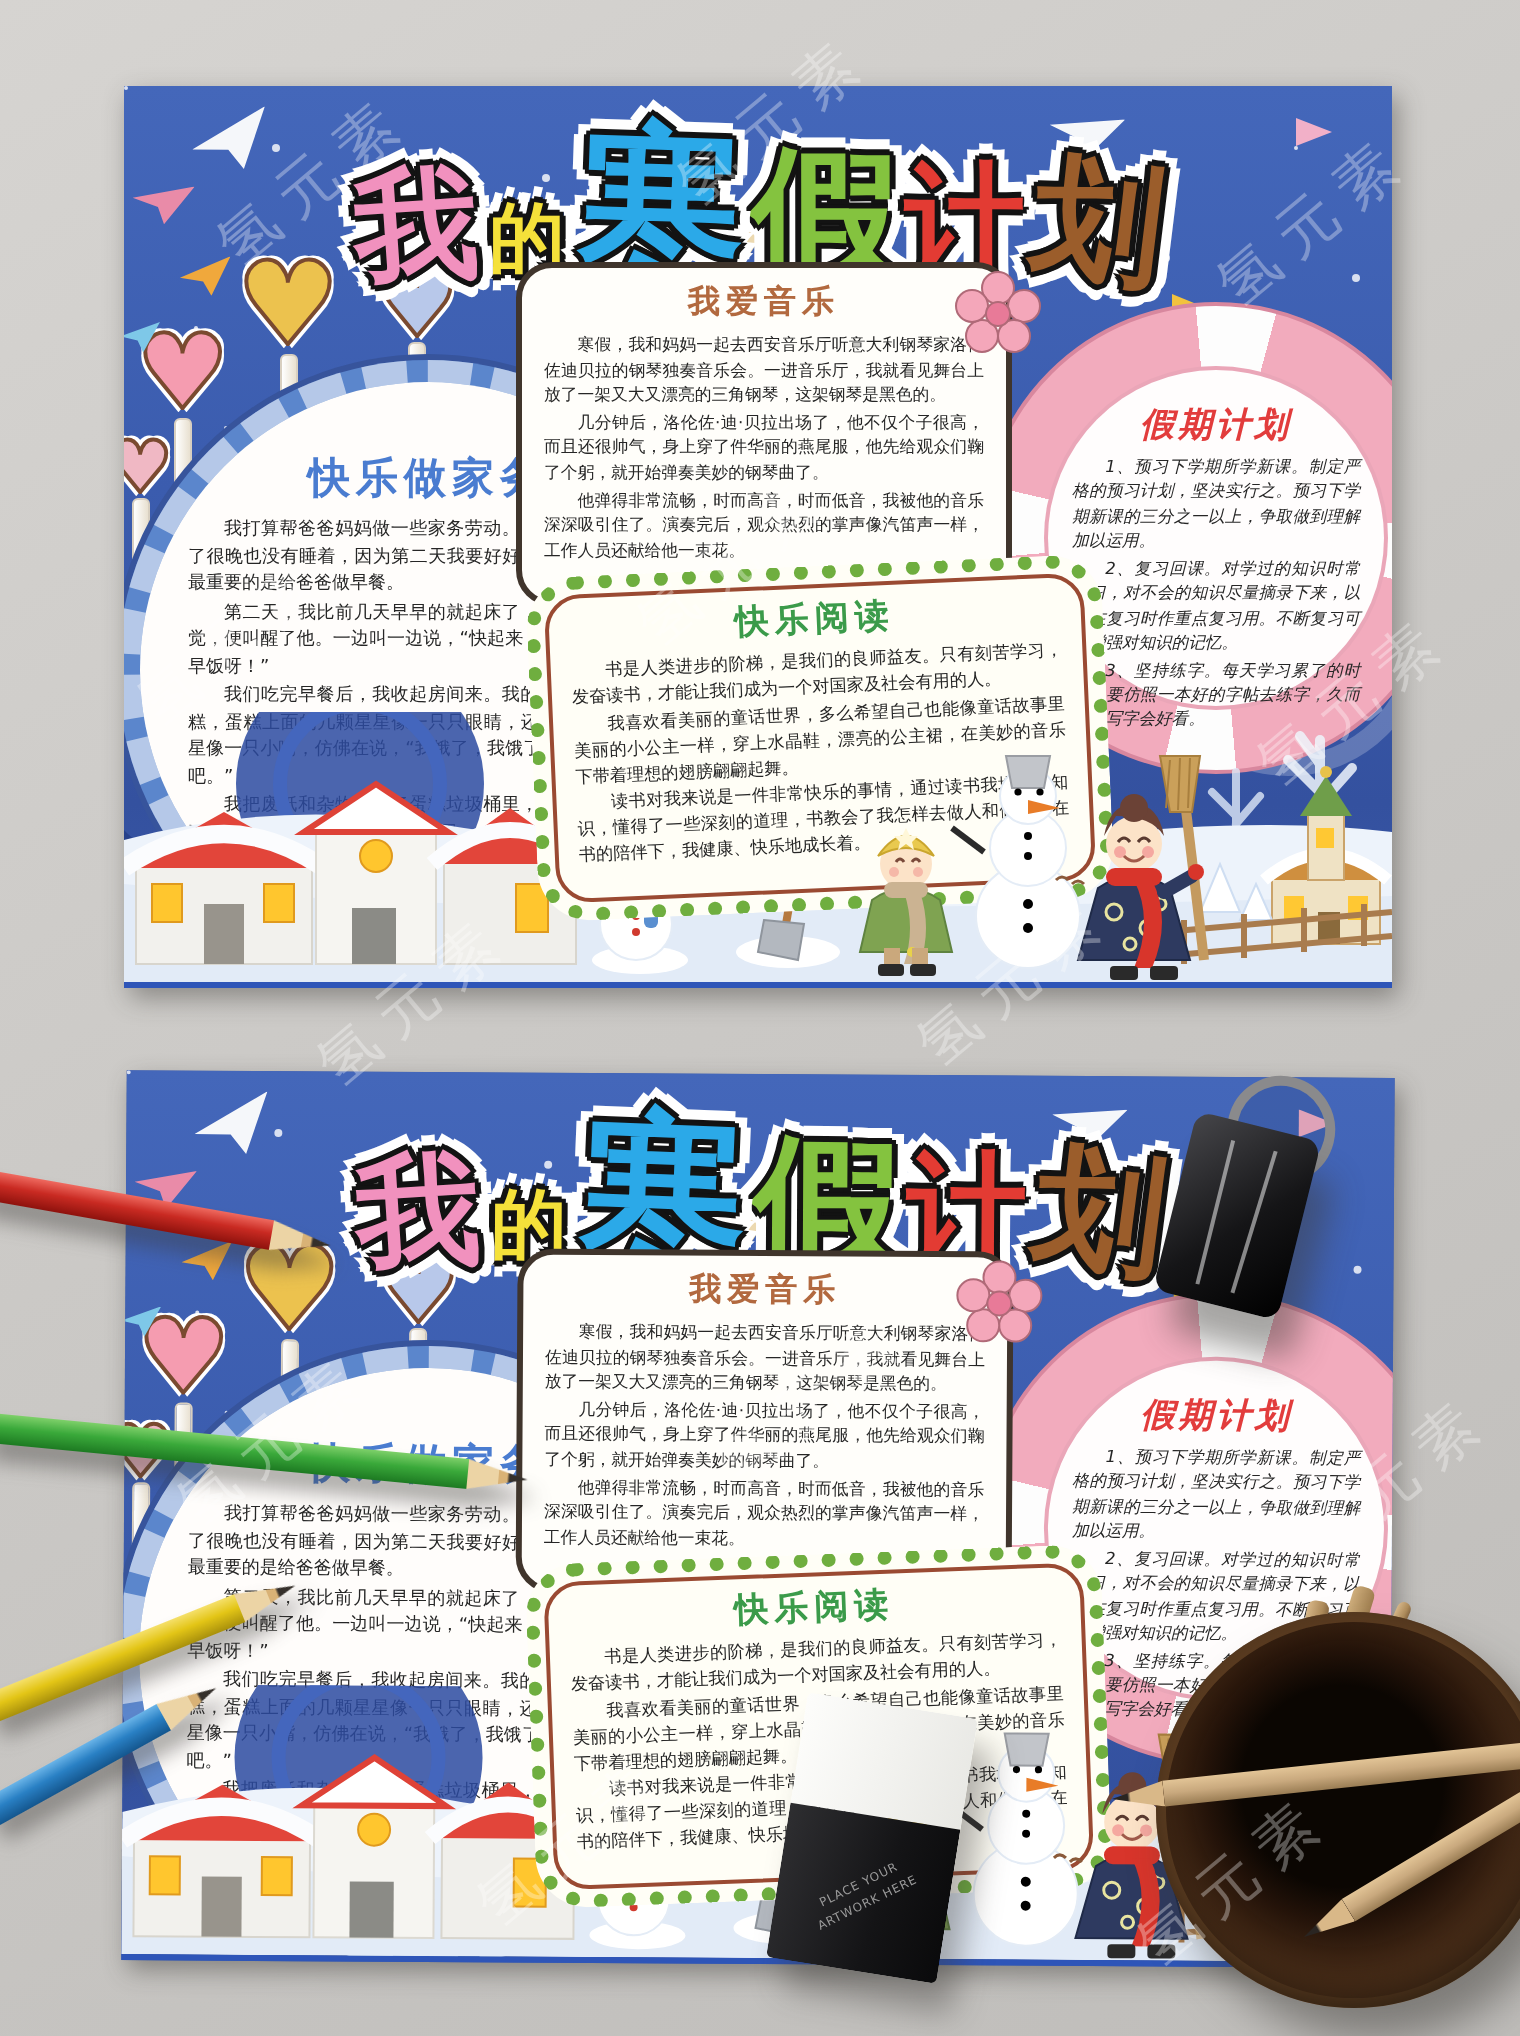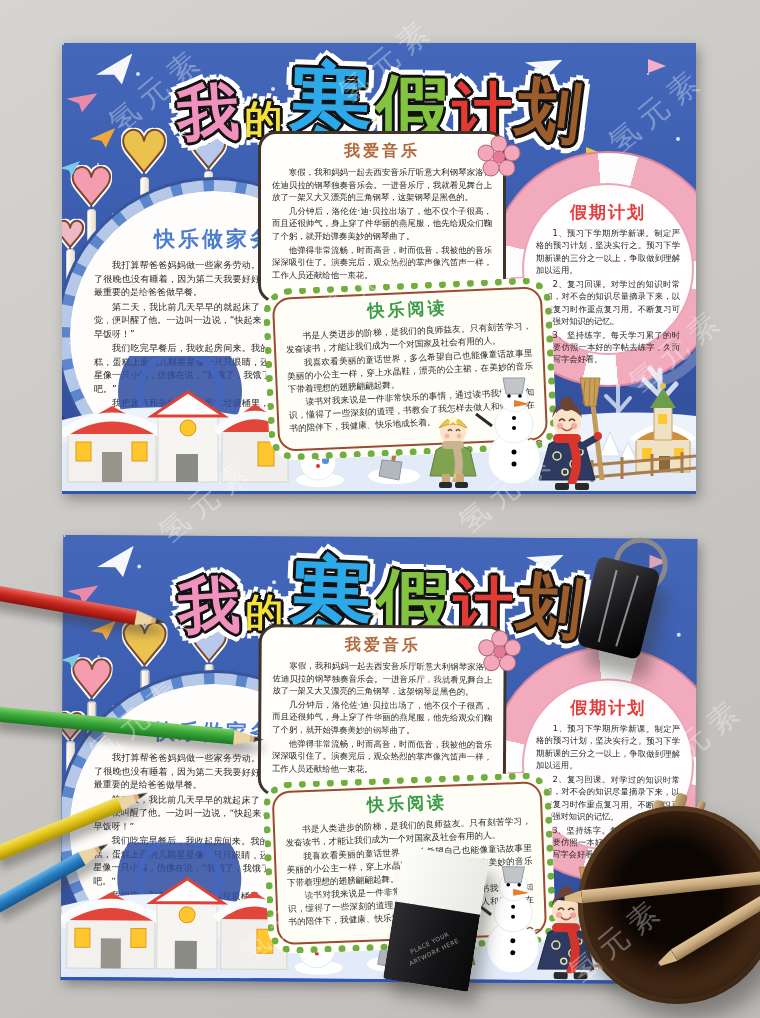--- a/index.html
+++ b/index.html
@@ -70,21 +70,21 @@
   .box-music{left:196px;top:88px;width:248px;height:172px;background:#fffefa;
     border:3px solid #40352c;border-radius:18px;z-index:8;}
   .music-title{padding-top:7px;font-size:16px;letter-spacing:3px;color:#b2693f;}
   .music-body{padding:4px 11px 0;font-size:8.4px;}
   .ring-plan{left:428px;top:108px;width:236px;height:236px;border-radius:50%;z-index:7;
     border:2px solid #d8879e;
     background:conic-gradient(from 15deg,#f2abbd 0 70deg,#fdfdfd 70deg 88deg,#f2abbd 88deg 160deg,
       #fdfdfd 160deg 178deg,#f2abbd 178deg 250deg,#fdfdfd 250deg 268deg,#f2abbd 268deg 340deg,#fdfdfd 340deg);}
   .ring-plan::before{content:"";position:absolute;inset:32px;border-radius:50%;background:#fffdfd;
     box-shadow:0 0 0 2px #eaa6b8;}
-  .plan-inner{position:absolute;inset:34px;z-index:1;}
+  .plan-inner{position:absolute;inset:34px;z-index:1;font-style:italic;}
   .plan-title{padding-top:14px;font-size:17px;letter-spacing:2px;color:#e23c3c;}
   .plan-body{padding:3px 10px 0;font-size:8.3px;}
   .flower{position:absolute;left:414px;top:92px;z-index:8;}
   .box-reading{left:204px;top:240px;width:288px;height:172px;background:#fffef6;
     border:7px dotted #6fae3f;border-radius:26px;transform:rotate(-2.5deg);z-index:9;}
   .box-reading::before{content:"";position:absolute;inset:2px;border:2px solid #9a4a32;border-radius:18px;}
   .reading-title{padding-top:8px;font-size:17px;letter-spacing:3px;color:#3b9b4a;}
   .reading-body{position:relative;padding:4px 14px 0;font-size:8.6px;}
   .scene{position:absolute;left:0;bottom:0;width:100%;height:135px;}
   .scene-back{z-index:8;} .scene-front{z-index:10;}

